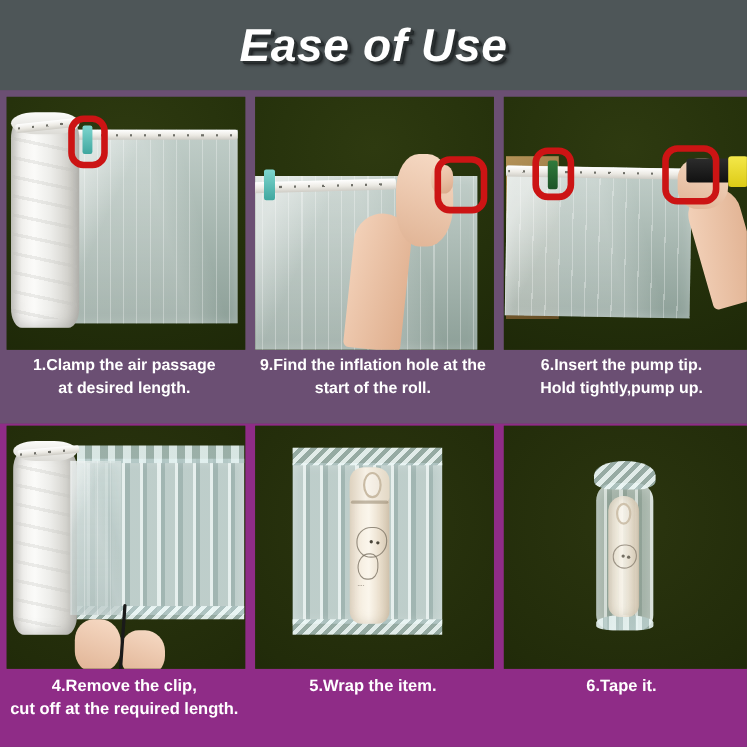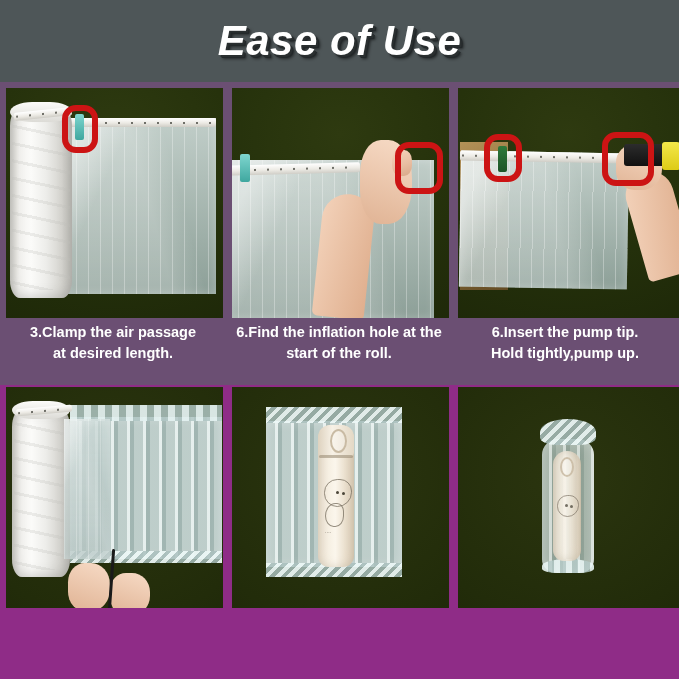--- a/index.html
+++ b/index.html
@@ -406,23 +406,23 @@
           <div class="pump-yellow" style="left:204px; top:54px; width:18px; height:28px;"></div>
 
           <div class="hl" style="left:26px; top:46px; width:38px; height:48px;"></div>
           <div class="hl" style="left:144px; top:44px; width:52px; height:54px;"></div>
         </div>
       </div>
 
     </div>
 
     <div class="captions">
-      <div class="caption">3.Clamp the air passage
+      <div class="caption">1.Clamp the air passage
 at desired length.</div>
-      <div class="caption">6.Find the inflation hole at the
+      <div class="caption">9.Find the inflation hole at the
 start of the roll.</div>
       <div class="caption">6.Insert the pump tip.
 Hold tightly,pump up.</div>
     </div>
   </div>
 
   <div class="row row-2">
     <div class="row-bg"></div>
 
     <div class="panels">
@@ -478,15 +478,21 @@
           <div class="bottle" style="left:95px; top:64px; width:28px; height:110px; opacity:.9;"></div>
           <div class="bottle-loop" style="left:102px; top:70px; width:10px; height:16px; opacity:.85;"></div>
           <div class="bottle-art" style="left:99px; top:108px; width:20px; height:20px; opacity:.7;"></div>
           <div class="bottle-dot" style="left:107px; top:117px; opacity:.75;"></div>
           <div class="bottle-dot" style="left:112px; top:118px; opacity:.75;"></div>
         </div>
       </div>
 
     </div>
 
+    <div class="captions">
+      <div class="caption">4.Remove the clip,
+cut off at the required length.</div>
+      <div class="caption">5.Wrap the item.</div>
+      <div class="caption">6.Tape it.</div>
+    </div>
   </div>
 
 </div>
 
 </body></html>

